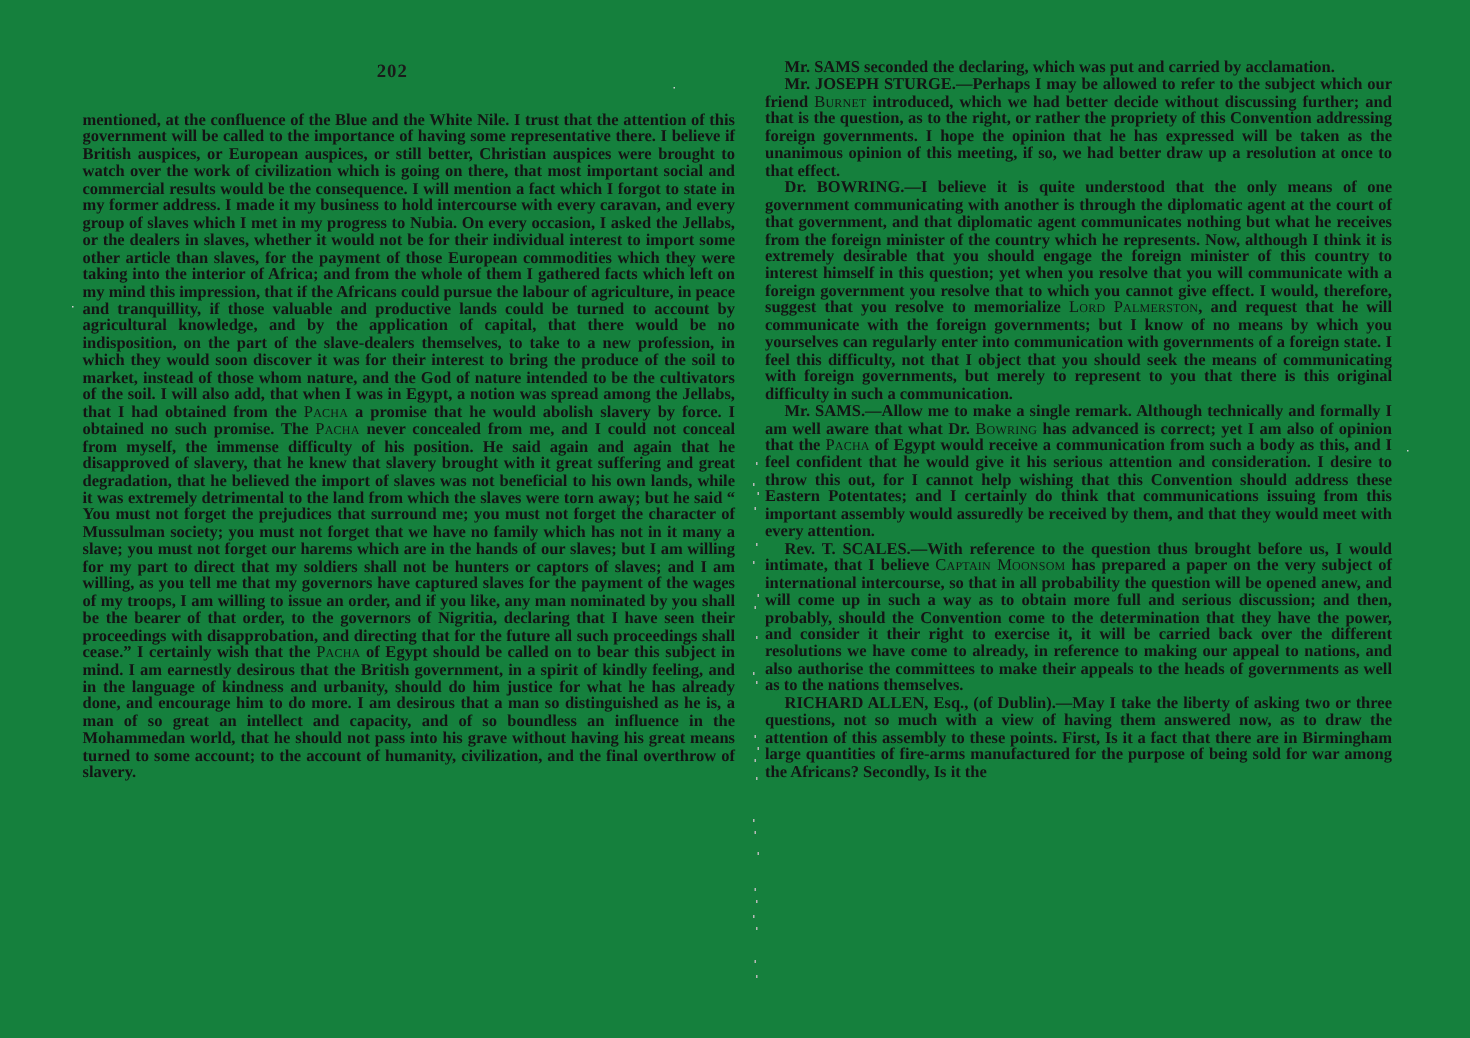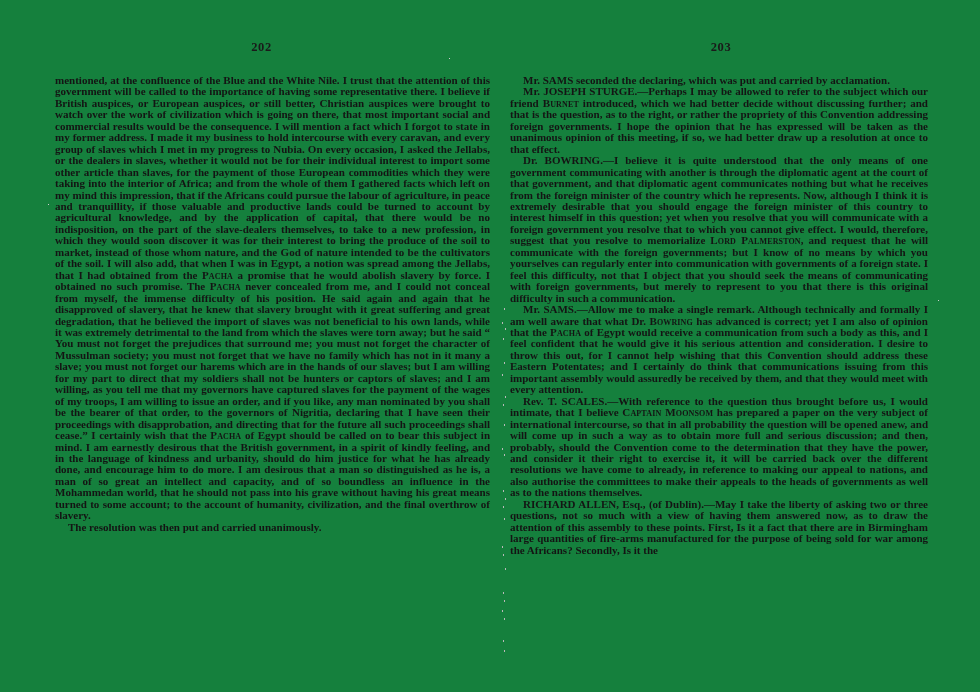--- a/index.html
+++ b/index.html
@@ -70,21 +70,21 @@
   }
   .body-text p {
     margin: 0;
     text-indent: 0;
   }
   .body-text p.indent {
     text-indent: 13px;
   }
   .sc {
     font-variant: small-caps;
-    font-weight: 700;
+    font-weight: 400;
     letter-spacing: 0.15px;
   }
   .spk {
     font-weight: 700;
   }
   .gutter-specks {
     position: absolute;
     top: 300px;
     left: 500px;
     width: 10px;
@@ -110,28 +110,26 @@
 
 <div class="page">
   <div class="spread">
 
     <div class="column column-left">
       <div class="folio">202</div>
       <div class="body-text">
 
         <p><span>mentioned, at the confluence of the Blue and the White Nile. I trust that the attention of this government will be called to the importance of having some representative there. I believe if British auspices, or European auspices, or still better, Christian auspices were brought to watch over the work of civilization which is going on there, that most important social and commercial results would be the consequence. I will mention a fact which I forgot to state in my former address. I made it my business to hold intercourse with every caravan, and every group of slaves which I met in my progress to Nubia. On every occasion, I asked the Jellabs, or the dealers in slaves, whether it would not be for their individual interest to import some other article than slaves, for the payment of those European commodities which they were taking into the interior of Africa; and from the whole of them I gathered facts which left on my mind this impression, that if the Africans could pursue the labour of agriculture, in peace and tranquillity, if those valuable and productive lands could be turned to account by agricultural knowledge, and by the application of capital, that there would be no indisposition, on the part of the slave-dealers themselves, to take to a new profession, in which they would soon discover it was for their interest to bring the produce of the soil to market, instead of those whom nature, and the God of nature intended to be the cultivators of the soil. I will also add, that when I was in Egypt, a notion was spread among the Jellabs, that I had obtained from the </span><span class="sc">Pacha</span><span> a promise that he would abolish slavery by force. I obtained no such promise. The </span><span class="sc">Pacha</span><span> never concealed from me, and I could not conceal from myself, the immense difficulty of his position. He said again and again that he disapproved of slavery, that he knew that slavery brought with it great suffering and great degradation, that he believed the import of slaves was not beneficial to his own lands, while it was extremely detrimental to the land from which the slaves were torn away; but he said “ You must not forget the prejudices that surround me; you must not forget the character of Mussulman society; you must not forget that we have no family which has not in it many a slave; you must not forget our harems which are in the hands of our slaves; but I am willing for my part to direct that my soldiers shall not be hunters or captors of slaves; and I am willing, as you tell me that my governors have captured slaves for the payment of the wages of my troops, I am willing to issue an order, and if you like, any man nominated by you shall be the bearer of that order, to the governors of Nigritia, declaring that I have seen their proceedings with disapprobation, and directing that for the future all such proceedings shall cease.” I certainly wish that the </span><span class="sc">Pacha</span><span> of Egypt should be called on to bear this subject in mind. I am earnestly desirous that the British government, in a spirit of kindly feeling, and in the language of kindness and urbanity, should do him justice for what he has already done, and encourage him to do more. I am desirous that a man so distinguished as he is, a man of so great an intellect and capacity, and of so boundless an influence in the Mohammedan world, that he should not pass into his grave without having his great means turned to some account; to the account of humanity, civilization, and the final overthrow of slavery.</span></p>
 
-        <p class="indent"><span>The resolution was then put and carried unanimously.</span></p>
 
 
       </div>
     </div>
 
     <div class="column column-right">
-      <div class="folio">203</div>
       <div class="body-text">
 
 
         <p class="indent"><span class="spk">Mr. SAMS</span><span> seconded the declaring, which was put and carried by acclamation.</span></p>
 
         <p class="indent"><span class="spk">Mr. JOSEPH STURGE.</span><span>—Perhaps I may be allowed to refer to the subject which our friend </span><span class="sc">Burnet</span><span> introduced, which we had better decide without discussing further; and that is the question, as to the right, or rather the propriety of this Convention addressing foreign governments. I hope the opinion that he has expressed will be taken as the unanimous opinion of this meeting, if so, we had better draw up a resolution at once to that effect.</span></p>
 
         <p class="indent"><span class="spk">Dr. BOWRING.</span><span>—I believe it is quite understood that the only means of one government communicating with another is through the diplomatic agent at the court of that government, and that diplomatic agent communicates nothing but what he receives from the foreign minister of the country which he represents. Now, although I think it is extremely desirable that you should engage the foreign minister of this country to interest himself in this question; yet when you resolve that you will communicate with a foreign government you resolve that to which you cannot give effect. I would, therefore, suggest that you resolve to memorialize </span><span class="sc">Lord Palmerston</span><span>, and request that he will communicate with the foreign governments; but I know of no means by which you yourselves can regularly enter into communication with governments of a foreign state. I feel this difficulty, not that I object that you should seek the means of communicating with foreign governments, but merely to represent to you that there is this original difficulty in such a communication.</span></p>
 
         <p class="indent"><span class="spk">Mr. SAMS.</span><span>—Allow me to make a single remark. Although technically and formally I am well aware that what Dr. </span><span class="sc">Bowring</span><span> has advanced is correct; yet I am also of opinion that the </span><span class="sc">Pacha</span><span> of Egypt would receive a communication from such a body as this, and I feel confident that he would give it his serious attention and consideration. I desire to throw this out, for I cannot help wishing that this Convention should address these Eastern Potentates; and I certainly do think that communications issuing from this important assembly would assuredly be received by them, and that they would meet with every attention.</span></p>

